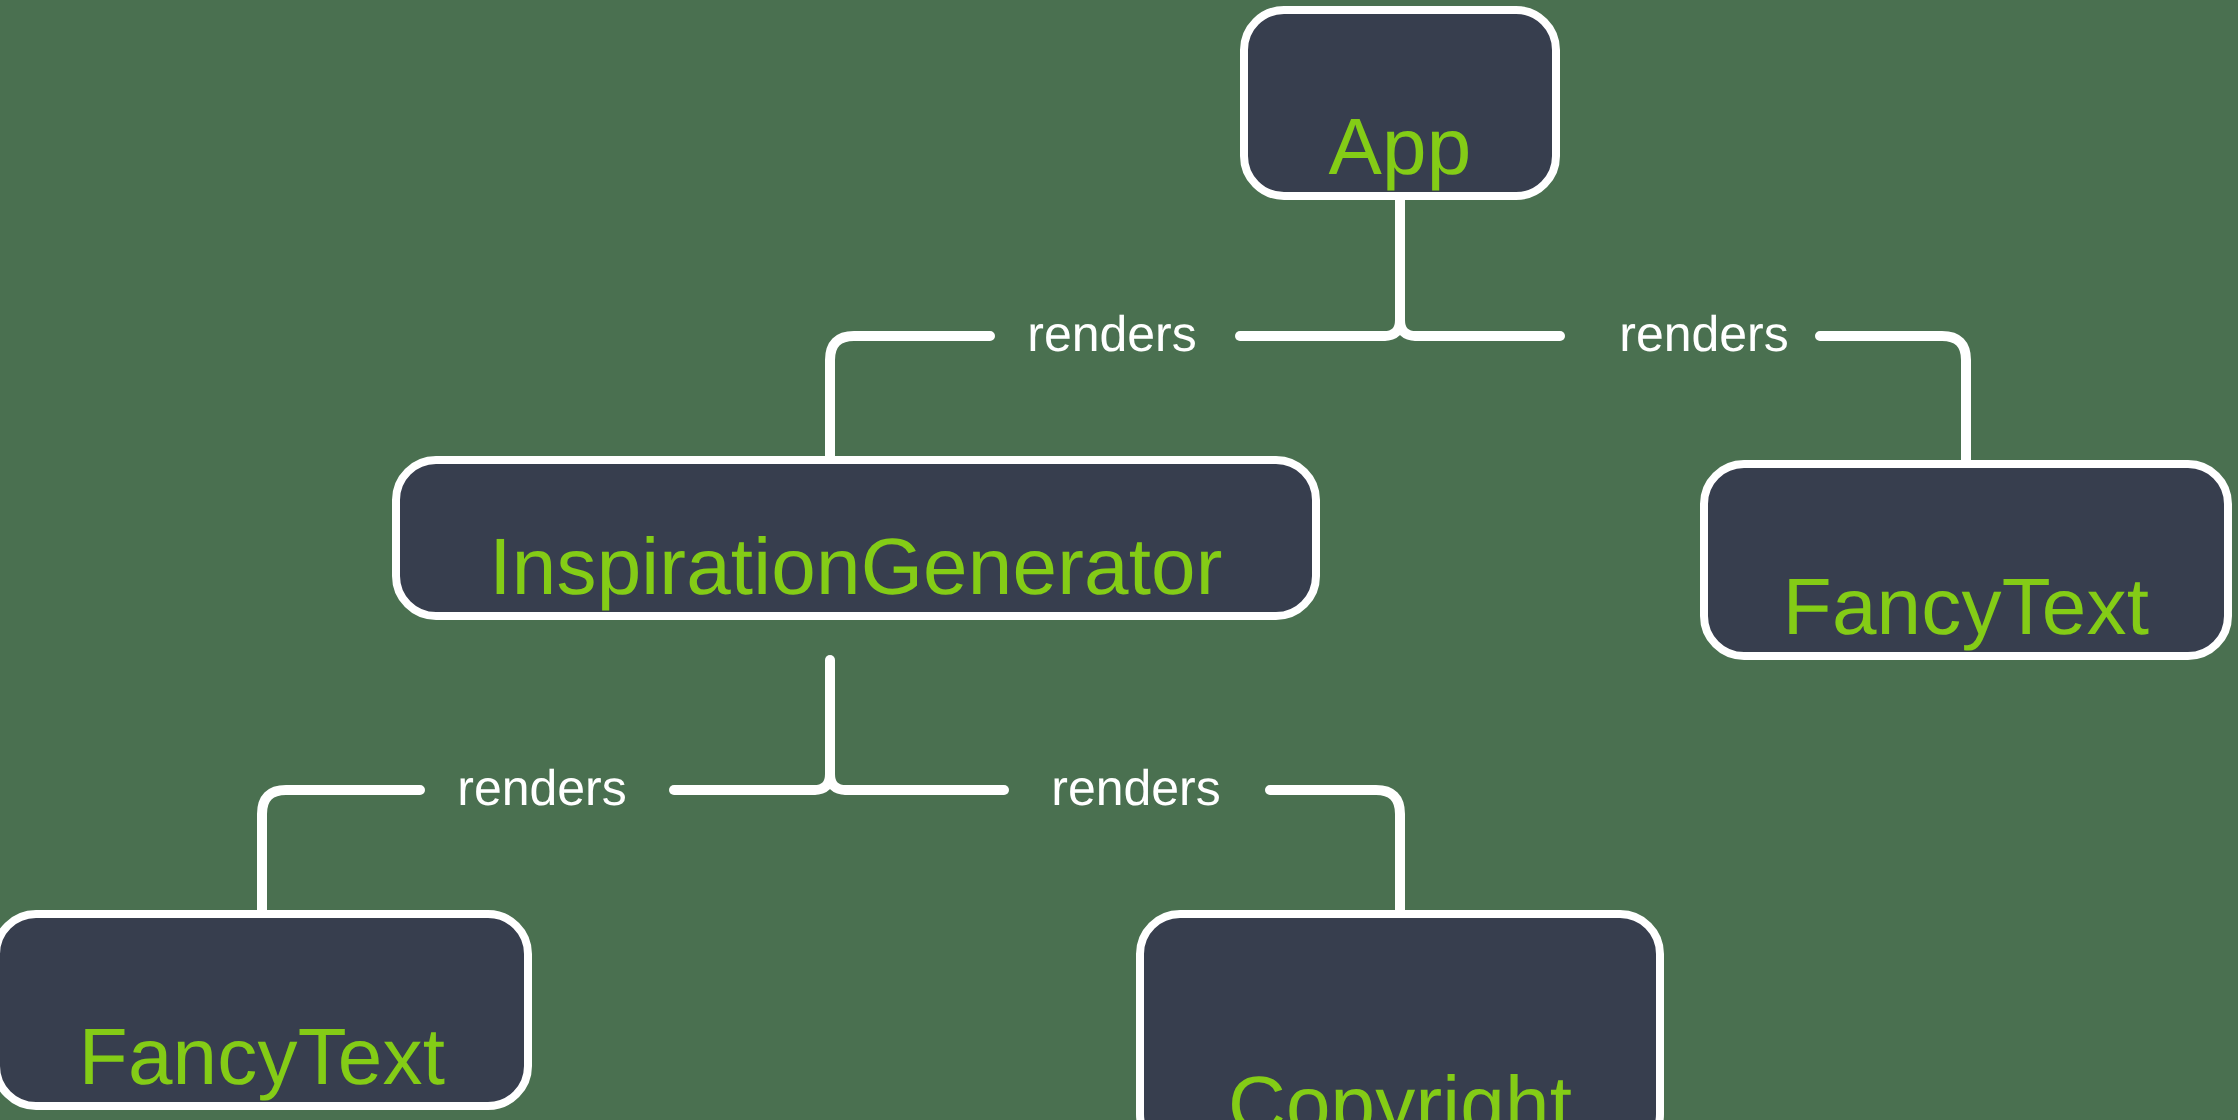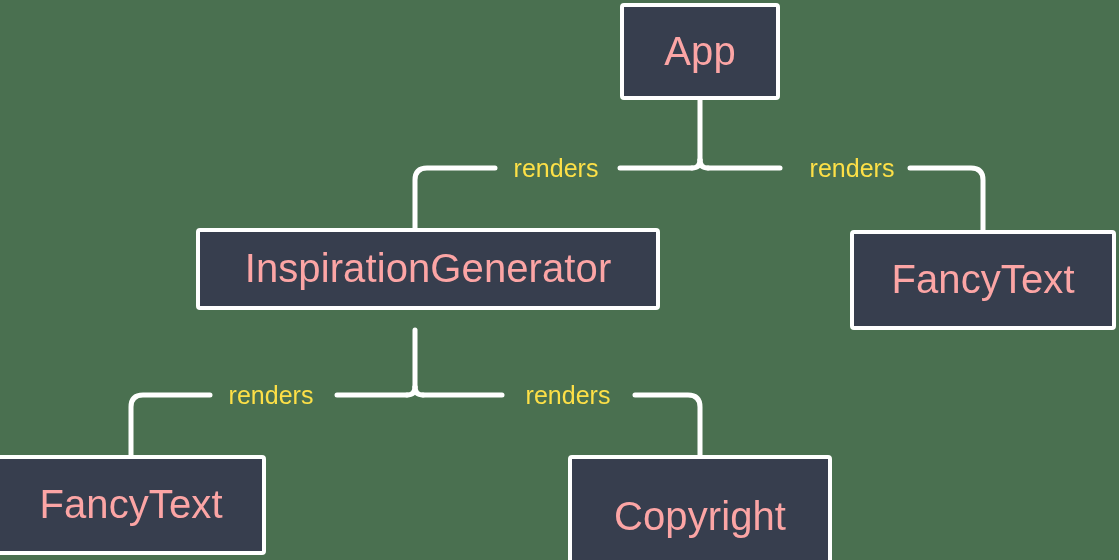--- a/index.html
+++ b/index.html
@@ -24,38 +24,38 @@
     left: 0;
     top: 0;
     width: 1119px;
     height: 560px;
   }
   .node {
     position: absolute;
     box-sizing: border-box;
     background: #373e4e;
     border: 4px solid #ffffff;
-    border-radius: 4px;
+    border-radius: 22px;
     display: flex;
-    align-items: center;
+    align-items: flex-end;
     justify-content: center;
-    color: #fca5a5;
+    color: #84cc16;
     font-family: "Liberation Sans", sans-serif;
     font-weight: 400;
     letter-spacing: 0.1px;
     white-space: nowrap;
   }
   .node-label {
     display: block;
     line-height: 1;
     padding-bottom: 2px;
   }
   .edge-label {
     position: absolute;
-    color: #fde047;
+    color: #ffffff;
     font-family: "Liberation Sans", sans-serif;
     font-size: 25px;
     font-weight: 400;
     line-height: 1;
     white-space: nowrap;
     transform: translate(-50%, -50%);
   }
 </style>
 </head>
 <body>

